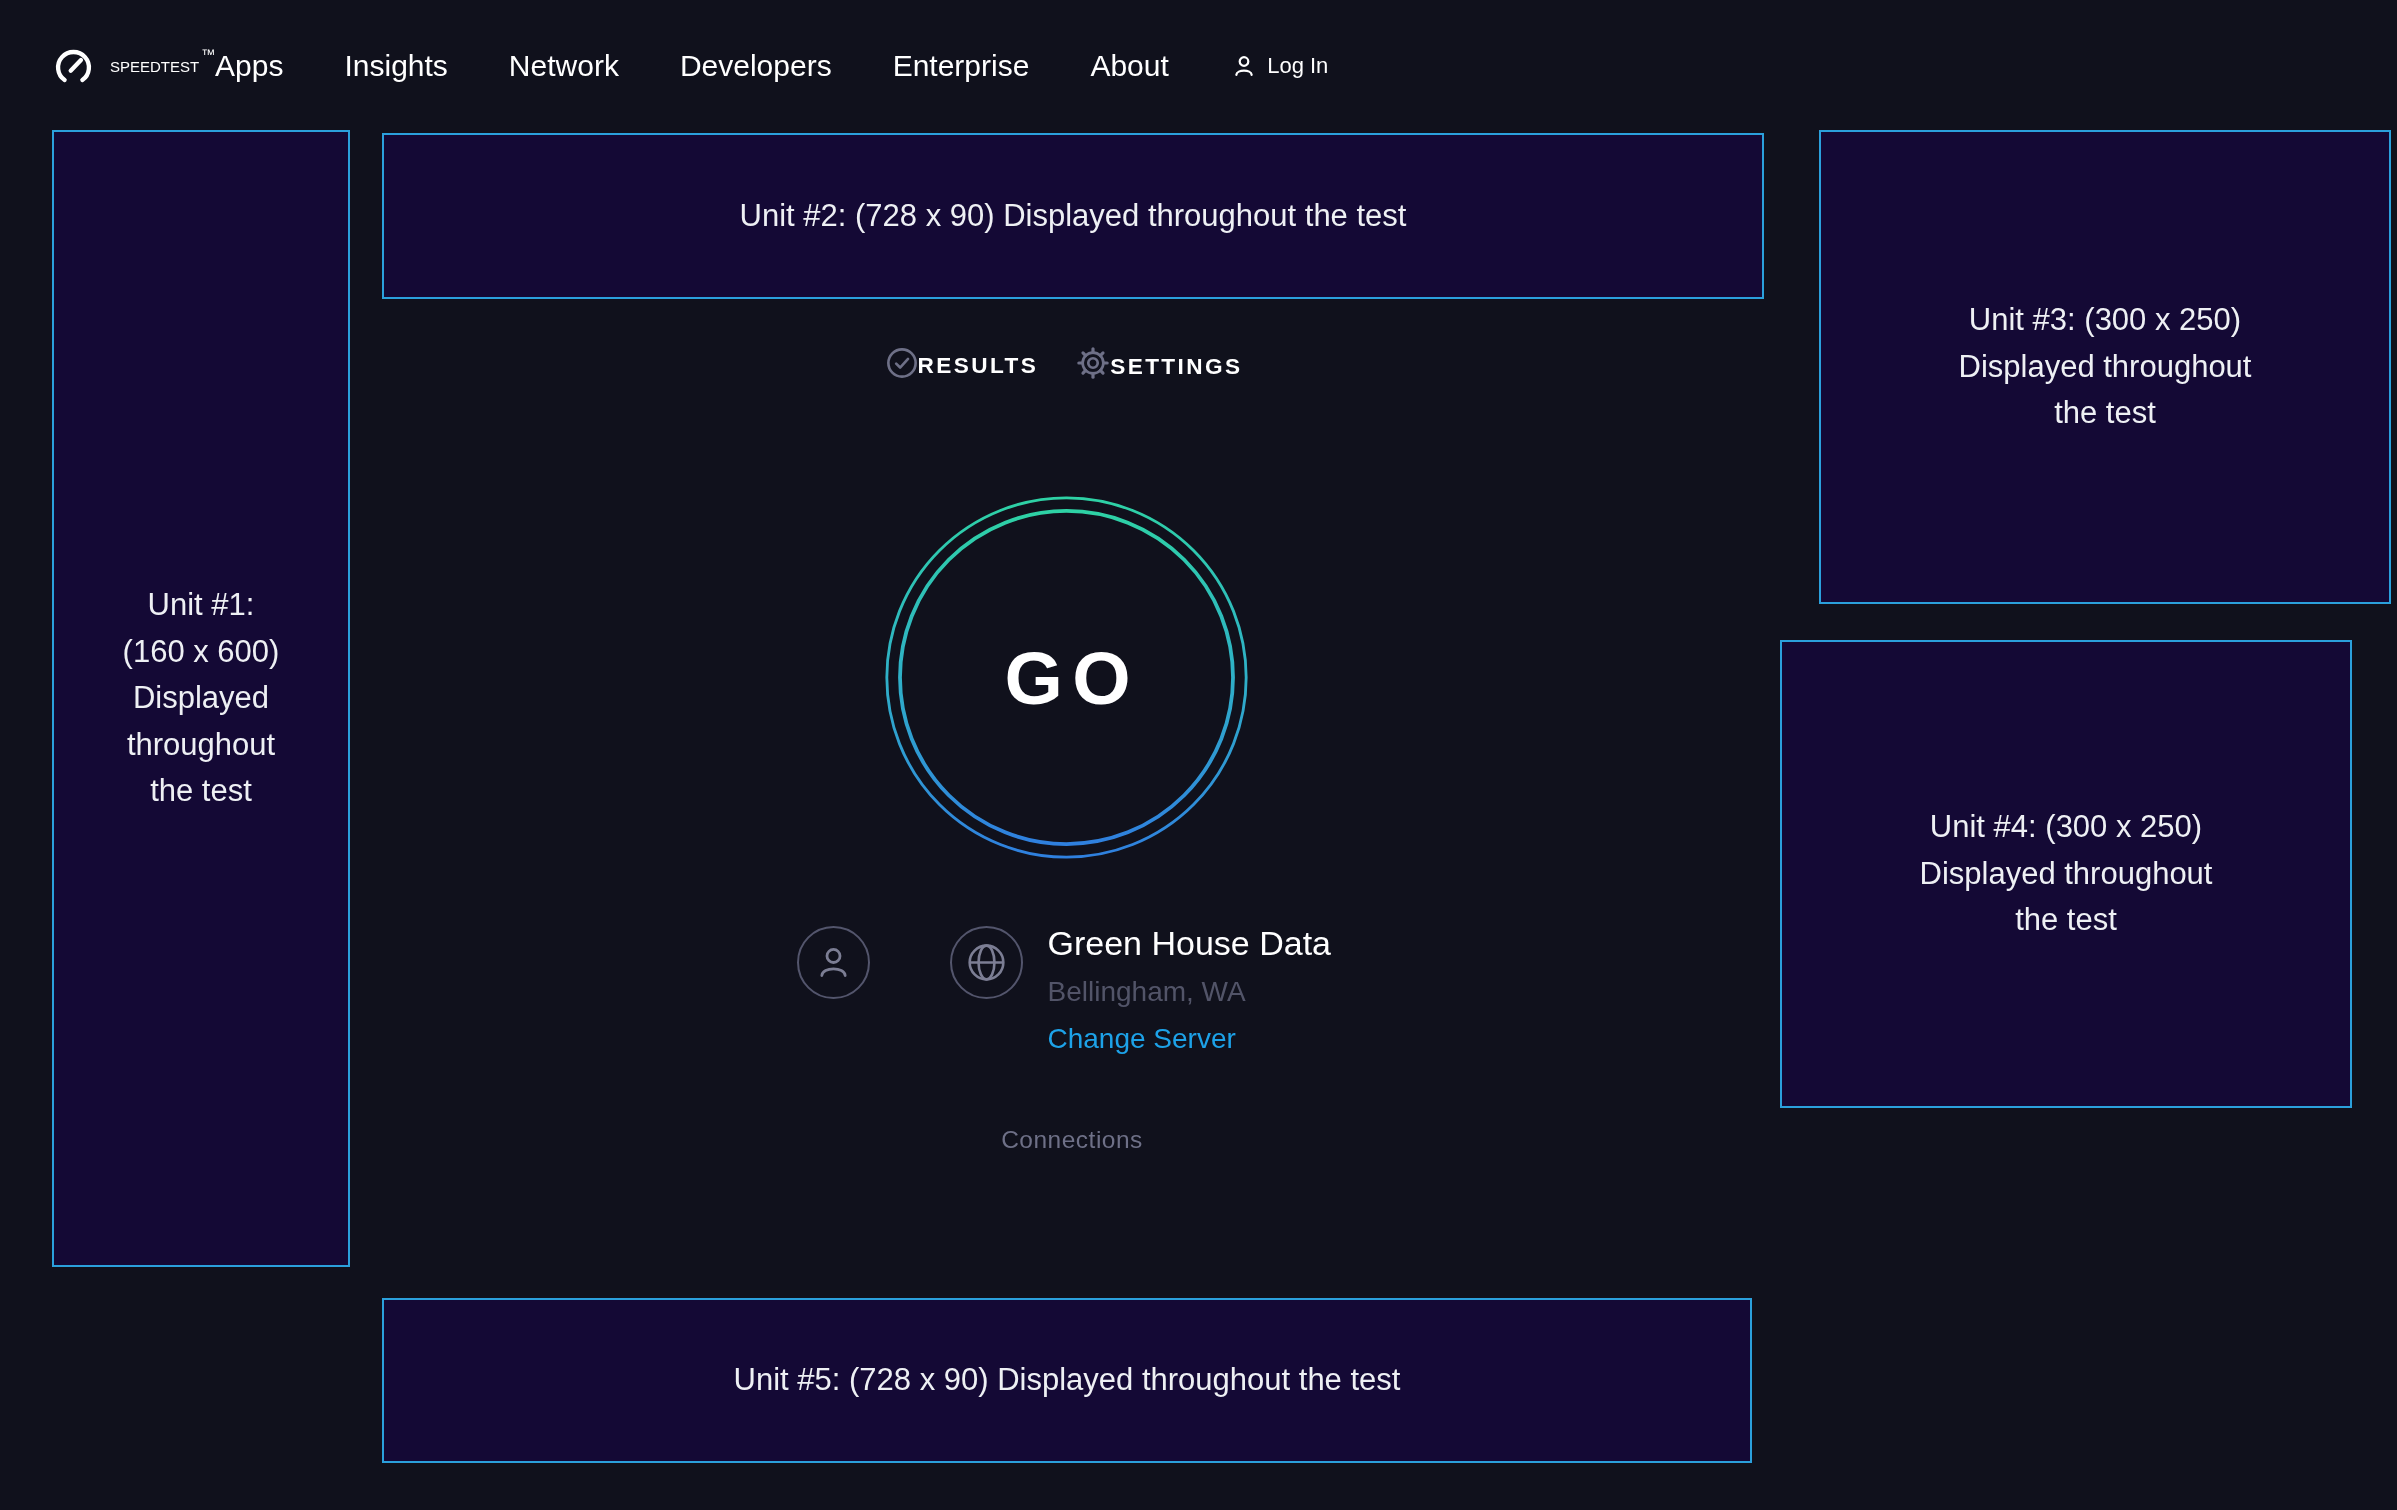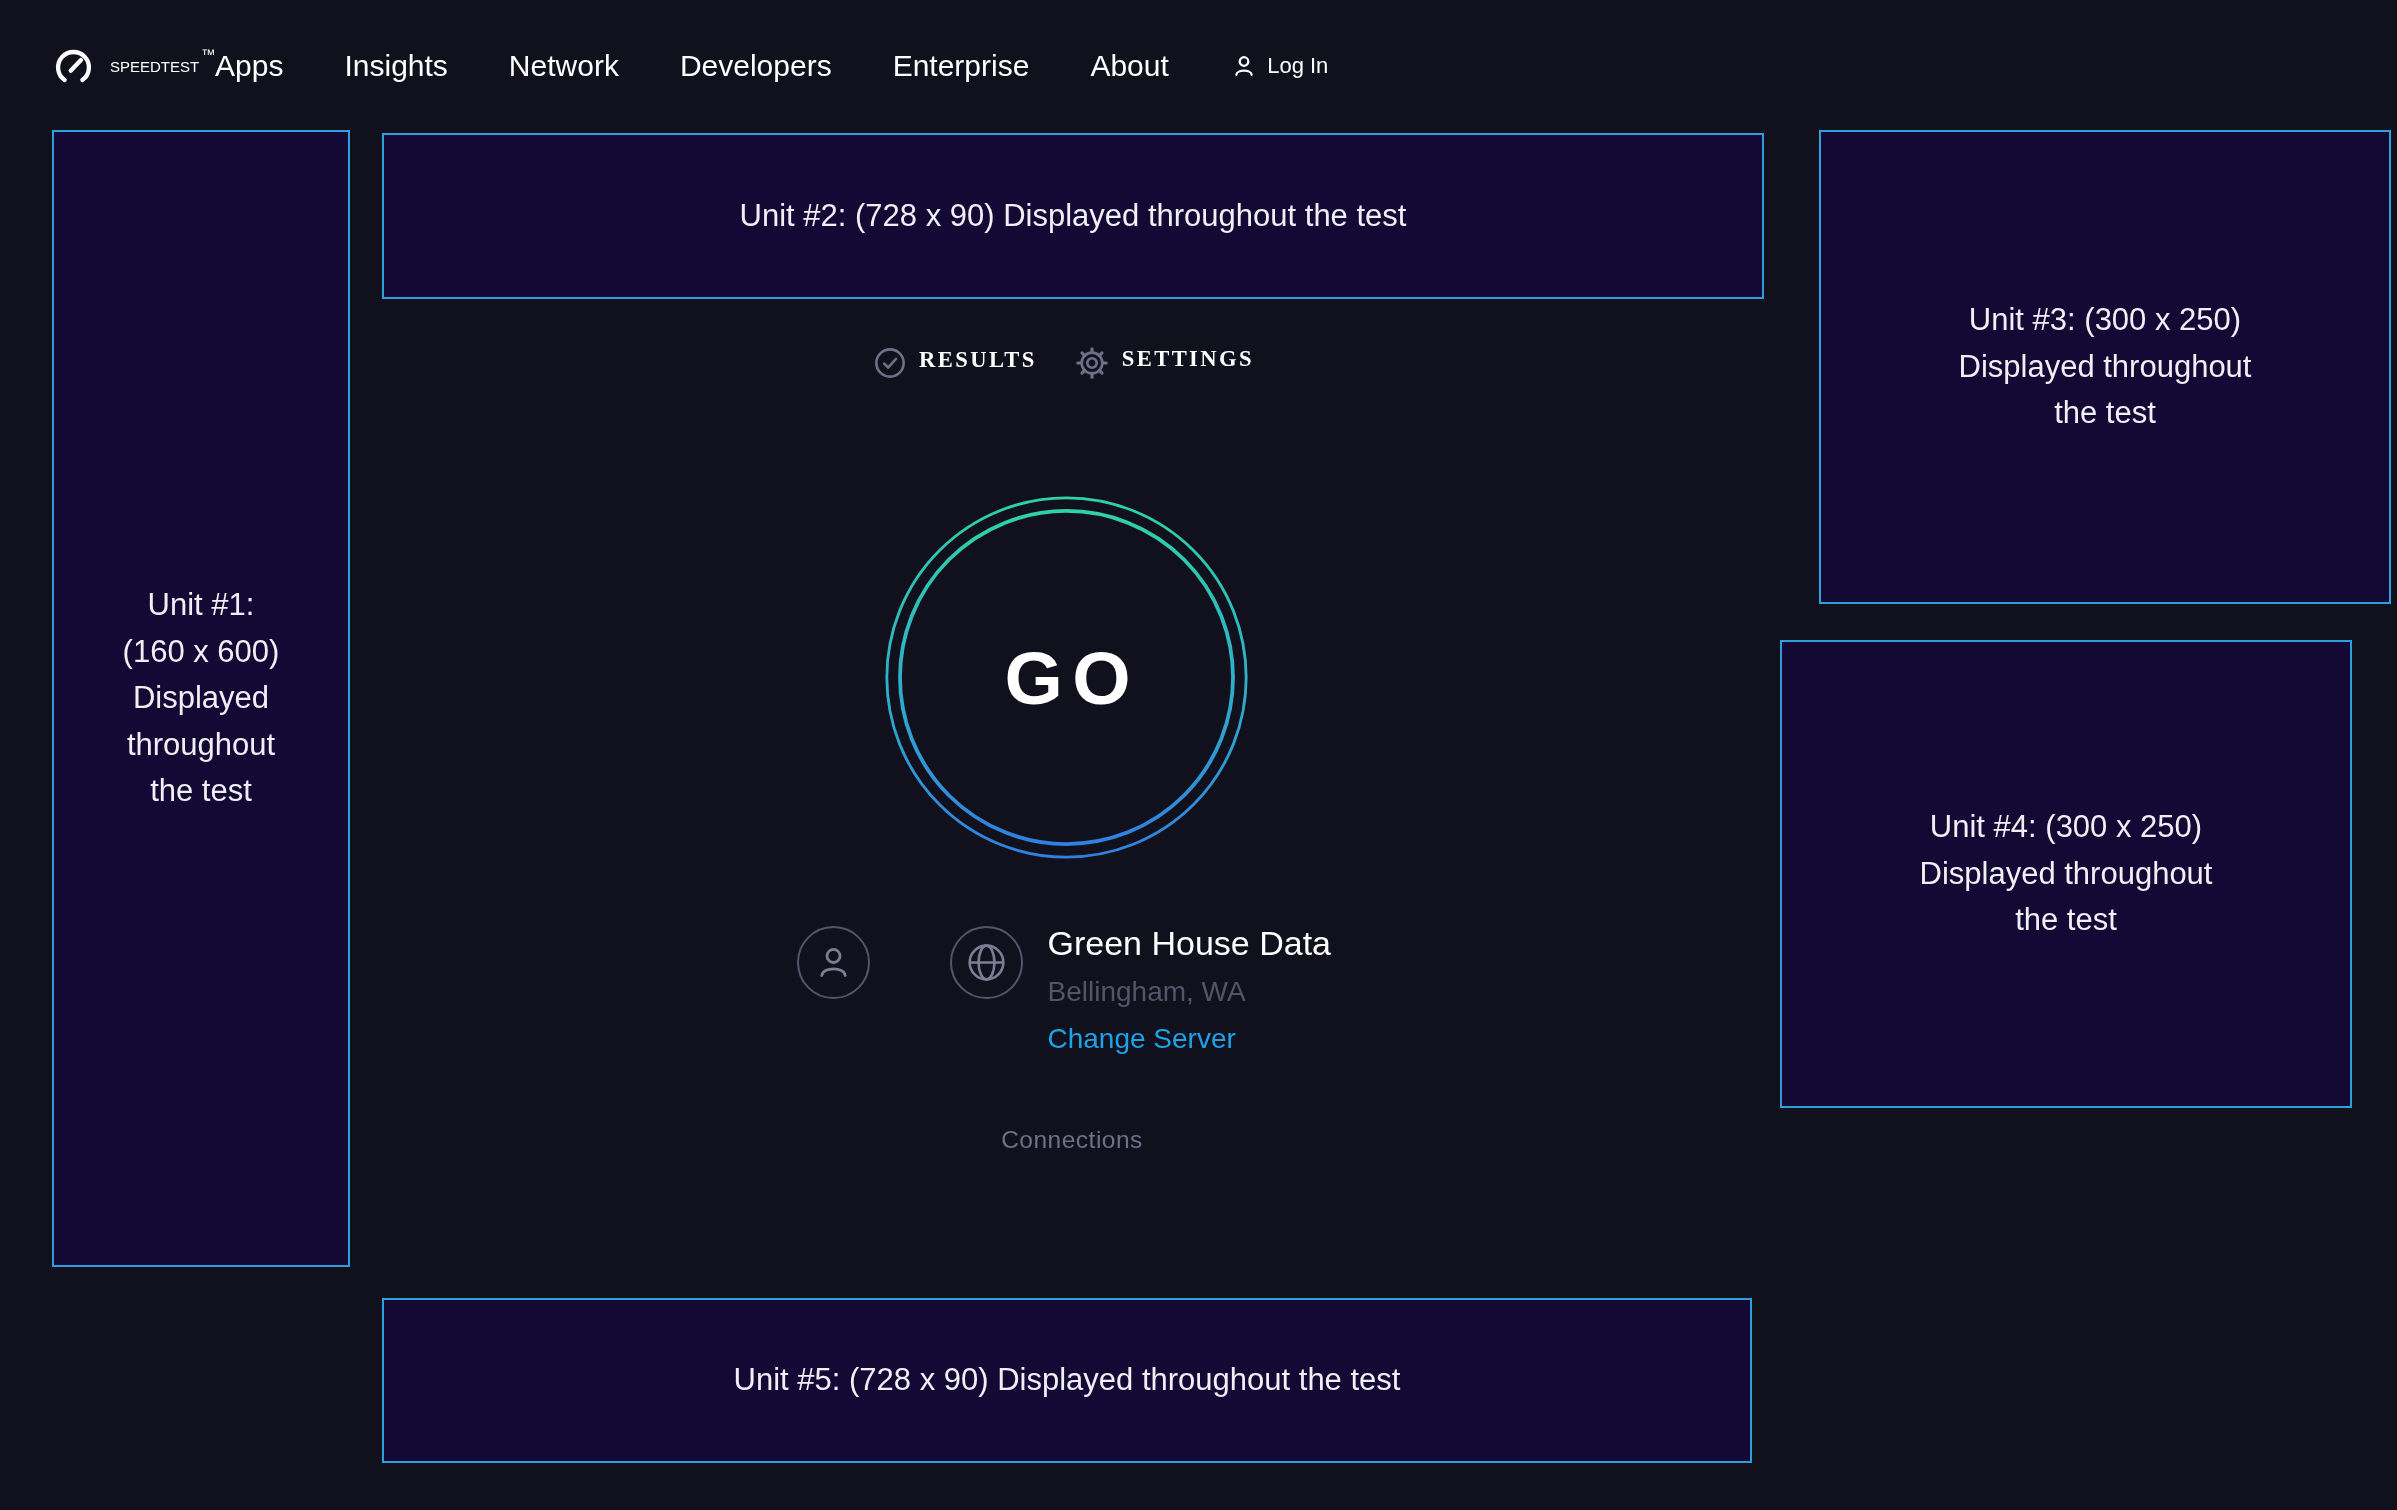--- a/index.html
+++ b/index.html
@@ -32,21 +32,21 @@
   .ad-3 { left:1780px; top:130px; width:572px;  height:474px;margin-left:39px; }
   .ad-4 { left:1780px; top:640px; width:572px;  height:468px; }
   .ad-5 { left:382px; top:1298px; width:1370px; height:165px; }
   .ad-line { display:block; }
 
   
   .tabs {
     position:absolute; top:342px; left:349px; width:1430px; height:41px;
     display:flex; align-items:center; justify-content:center; gap:38px;
   }
-  .tab { display:flex; align-items:flex-start; gap:13px; cursor:pointer;font-family:Liberation Serif, serif; }
+  .tab { display:flex; align-items:flex-end; cursor:pointer; }
   .tab-label { font-size:22.6px; font-weight:bold; letter-spacing:2.4px; color:#fff; }
 
   
   .go-wrap { position:absolute; left:884px; top:495px; width:365px; height:365px; cursor:pointer; }
   .go-rings { position:absolute; inset:0; }
   .go-label {
     position:absolute; inset:0; display:flex; align-items:center; justify-content:center;
     font-size:75px; font-weight:600; letter-spacing:9.4px; padding-left:11.3px; color:#fff;
   }
 

